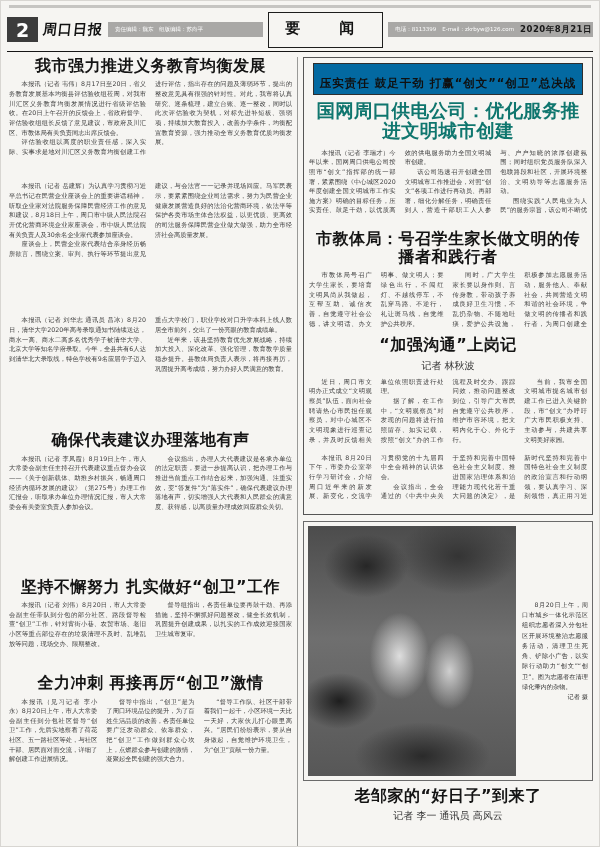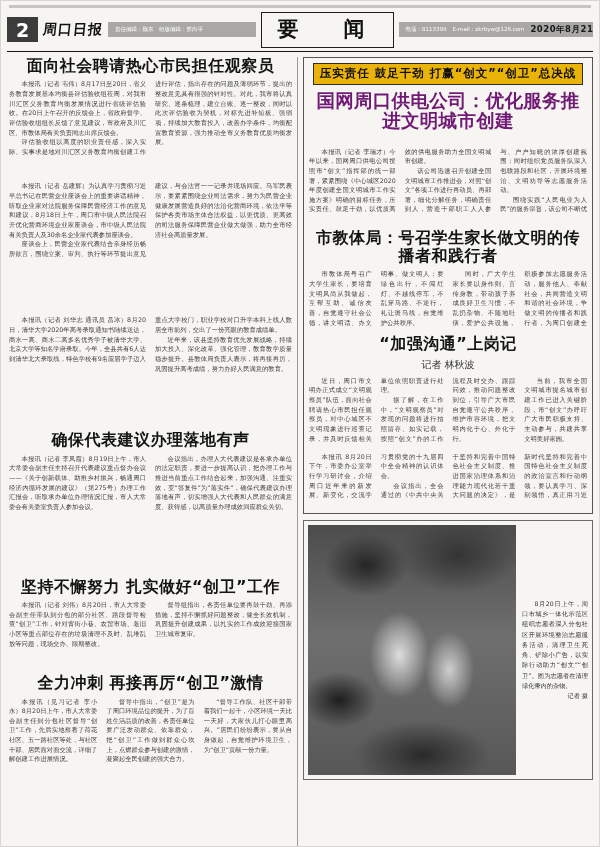--- a/index.html
+++ b/index.html
@@ -29,21 +29,21 @@
   }
   .graybar {
     background:#a9a8a6; color:#fdfdfd; font-size:5.5px; height:15px;
     display:flex; align-items:center; padding:0 7px; white-space:nowrap;
     overflow:hidden;
   }
   .graybar.left { flex:1; }
   .graybar.right { flex:1.35; justify-content:space-between; gap:6px; }
   .sectionbox {
     border:1.2px solid #1d1d1d; background:#f6f5f2; flex:none;
-    padding:1px 16px 3px 16px; font-size:21px; font-weight:bold;
+    padding:1px 16px 3px 16px; font-size:15px; font-weight:bold;
     font-family:"DejaVu Serif", serif; letter-spacing:12px; color:#111;
     height:36px; display:flex; align-items:center;
   }
   .date { color:#181818; font-weight:bold; font-size:8.5px; letter-spacing:0.5px; }
 
   
   .content { display:flex; padding:5px 6px 0 8px; height:800px; }
   .col-left { width:283px; flex:none; }
   .vdivider { width:1px; background:#9a9a98; margin:0 5px; flex:none; }
   .col-right { flex:1; min-width:0; }
@@ -58,27 +58,27 @@
     font-size:6.3px; line-height:1.53; color:#3d3d3d; text-align:justify;
     column-gap:9px; overflow:hidden;
   }
   .cols2 { column-count:2; } .cols3 { column-count:3; } .cols4 { column-count:4; }
   .body p { margin:0; text-indent:2em; }
   .byline { text-align:center; font-size:10px; color:#333; margin:1px 0 4px 0; }
 
   
   .rightbox { border:1px solid #555; padding:5px 5px 3px 5px; margin-bottom:6px; }
   .kicker {
-    border:1px solid #2e2e2e; background:#eab308; color:#101010;
+    border:1px solid #2e2e2e; background:#0369a1; color:#101010;
     font-weight:bold; font-size:11.5px; text-align:center; letter-spacing:1px;
-    padding:2px 0 3px 0; margin:0 4px 6px 4px;
+    padding:12px 0 3px 0; margin:0 4px 6px 4px;
   }
   .lead-hl {
-    text-align:center; font-weight:bold; font-size:18.5px; color:#701a75;
-    letter-spacing:0.3px; margin:0 0 15px 0; line-height:1.1;
+    text-align:center; font-weight:bold; font-size:18.5px; color:#0f766e;
+    letter-spacing:0.3px; margin:0 0 6px 0; line-height:1.1;
   }
   .r-title1 { font-size:15px; }
   .r-title2 { font-size:16px; }
   .r-title3 { font-size:13px; }
 
   
   .photobox {
     border:1px solid #6a6a6a; padding:4px; display:flex; gap:6px;
     margin-bottom:6px; height:260px; background:#f6f5f2;
   }
@@ -116,21 +116,21 @@
       <span>E-mail：zkrbyw@126.com</span>
       <span class="date">2020年8月21日</span>
     </div>
   </div>
 
   <div class="content">
 
     <div class="col-left">
 
       <div class="art">
-        <h2>面向社会聘请热心市民担任观察员</h2>
+        <h2>我市强力推进义务教育均衡发展</h2>
         <div class="body cols2" style="height:96px;">
           <p>本报讯（记者 韦伟）8月17日至20日，省义务教育发展基本均衡县评估验收组莅周，对我市川汇区义务教育均衡发展情况进行省级评估验收。在20日上午召开的反馈会上，省政府督学、评估验收组组长反馈了意见建议，市政府及川汇区、市教体局有关负责同志出席反馈会。</p>
           <p>评估验收组以高度的职业责任感，深入实际、实事求是地对川汇区义务教育均衡创建工作进行评估，指出存在的问题及薄弱环节，提出的整改意见具有很强的针对性。对此，我市将认真研究、逐条梳理，建立台账、逐一整改，同时以此次评估验收为契机，对标先进补短板、强弱项，持续加大教育投入，改善办学条件，均衡配置教育资源，强力推动全市义务教育优质均衡发展。</p>
         </div>
       </div>
 
       <div class="art">
         <div class="body cols2" style="height:128px;">
           <p>本报讯（记者 岳建辉）为认真学习贯彻习近平总书记在民营企业座谈会上的重要讲话精神，听取企业家对法院服务保障民营经济工作的意见和建议，8月18日上午，周口市中级人民法院召开优化营商环境企业家座谈会，市中级人民法院有关负责人及30余名企业家代表参加座谈会。</p>
           <p>座谈会上，民营企业家代表结合亲身经历畅所欲言，围绕立案、审判、执行等环节提出意见建议，与会法官一一记录并现场回应。马军民表示，要紧紧围绕企业司法需求，努力为民营企业健康发展营造良好的法治化营商环境，依法平等保护各类市场主体合法权益，以更优质、更高效的司法服务保障民营企业做大做强，助力全市经济社会高质量发展。</p>
@@ -214,16 +214,21 @@
       </div>
 
       <div class="photobox">
         <div class="photo"></div>
         <div class="caption">
           <p>8月20日上午，周口市城乡一体化示范区组织志愿者深入分包社区开展环境整治志愿服务活动，清理卫生死角、铲除小广告，以实际行动助力“创文”“创卫”。图为志愿者在清理绿化带内的杂物。</p>
           <p class="credit">记者 摄</p>
         </div>
       </div>
 
+      <div class="art">
+        <h2 class="r-title1">老邹家的“好日子”到来了</h2>
+        <div class="byline">记者 李一 通讯员 高风云</div>
+
+      </div>
 
     </div>
   </div>
 </div>
 
 </body></html>

